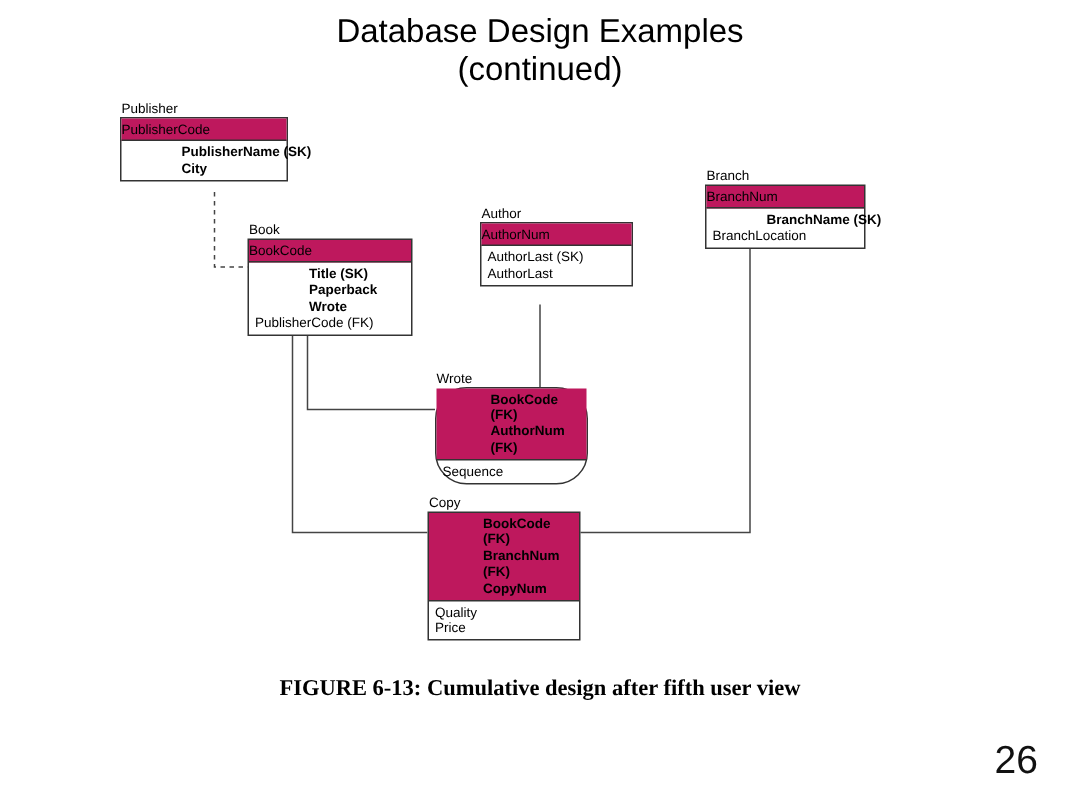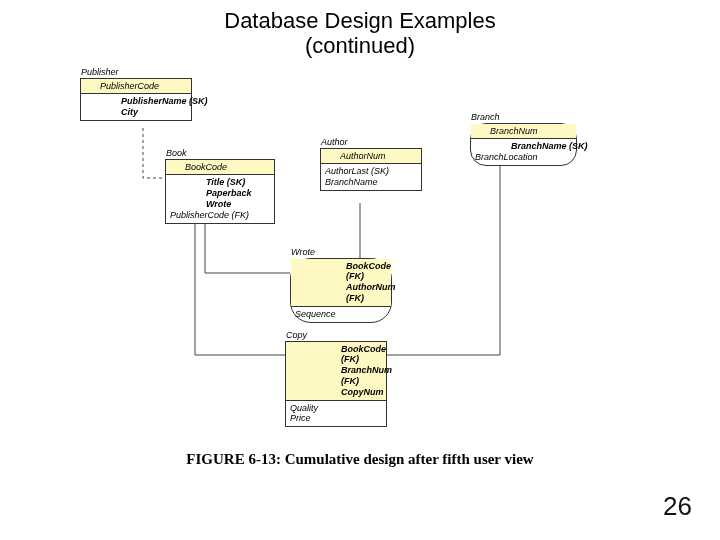--- a/index.html
+++ b/index.html
@@ -17,21 +17,20 @@
     font-size: 22px;
     font-weight: 400;
     margin: 8px 0 4px 0;
     line-height: 1.15;
     color: #000;
   }
   .diagram-area {
     position: relative;
     width: 604px;
     height: 380px;
-    font-style: italic;
   }
   svg.connectors {
     position: absolute;
     top: 0; left: 0;
     width: 720px; height: 380px;
     pointer-events: none;
   }
   .entity {
     position: absolute;
     border: 1px solid #333;
@@ -41,22 +40,22 @@
     color: #000;
   }
   .entity .ename {
     position: absolute;
     top: -12px;
     left: 0;
     font-size: 9px;
     font-weight: 400;
   }
   .entity .pk {
-    background: #fef9c3;
-    padding: 2px 19px;
+    background: #be185d;
+    padding: 2px 0;
     border-bottom: 1px solid #333;
   }
   .entity .attrs {
     padding: 2px 4px;
   }
   .entity .attrs div { white-space: nowrap; }
   .bold { font-weight: 700; margin-left: 36px; }
   .caption {
     text-align: center;
     font-weight: 700;
@@ -114,25 +113,25 @@
       <div class="bold">Wrote</div>
       <div>PublisherCode (FK)</div>
     </div>
   </div>
 
   <div class="entity" style="left:320px; top:85px; width:100px;">
     <div class="ename">Author</div>
     <div class="pk">AuthorNum</div>
     <div class="attrs">
       <div>AuthorLast (SK)</div>
-      <div>BranchName</div>
+      <div>AuthorLast</div>
     </div>
   </div>
 
-  <div class="entity" style="left:470px; top:60px; width:105px;border-radius:16px;">
+  <div class="entity" style="left:470px; top:60px; width:105px;">
     <div class="ename">Branch</div>
     <div class="pk">BranchNum</div>
     <div class="attrs">
       <div class="bold">BranchName (SK)</div>
       <div>BranchLocation</div>
     </div>
   </div>
 
   <div class="entity" style="left:290px; top:195px; width:100px;border-radius:21px;">
     <div class="ename">Wrote</div>

